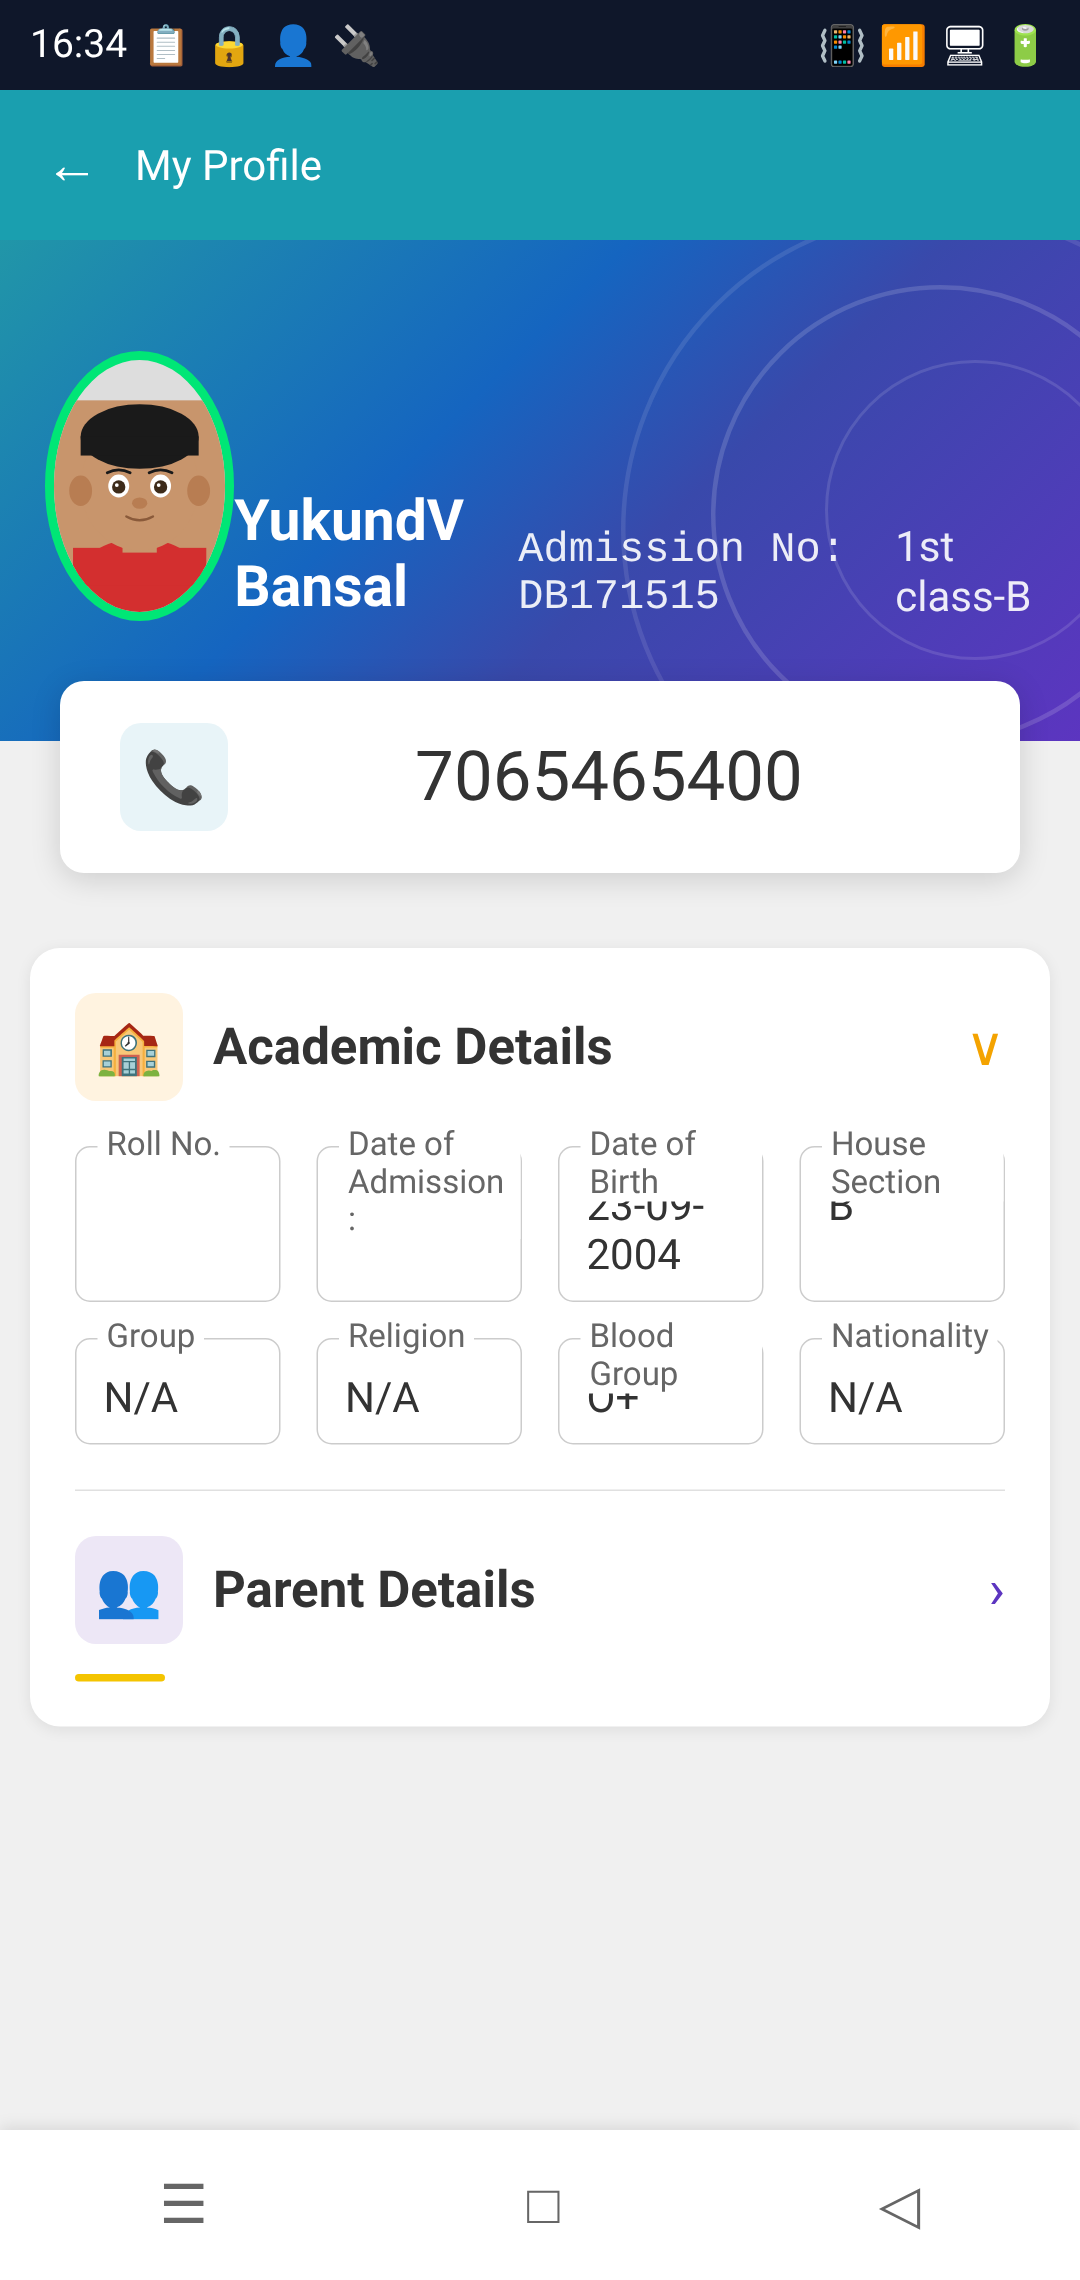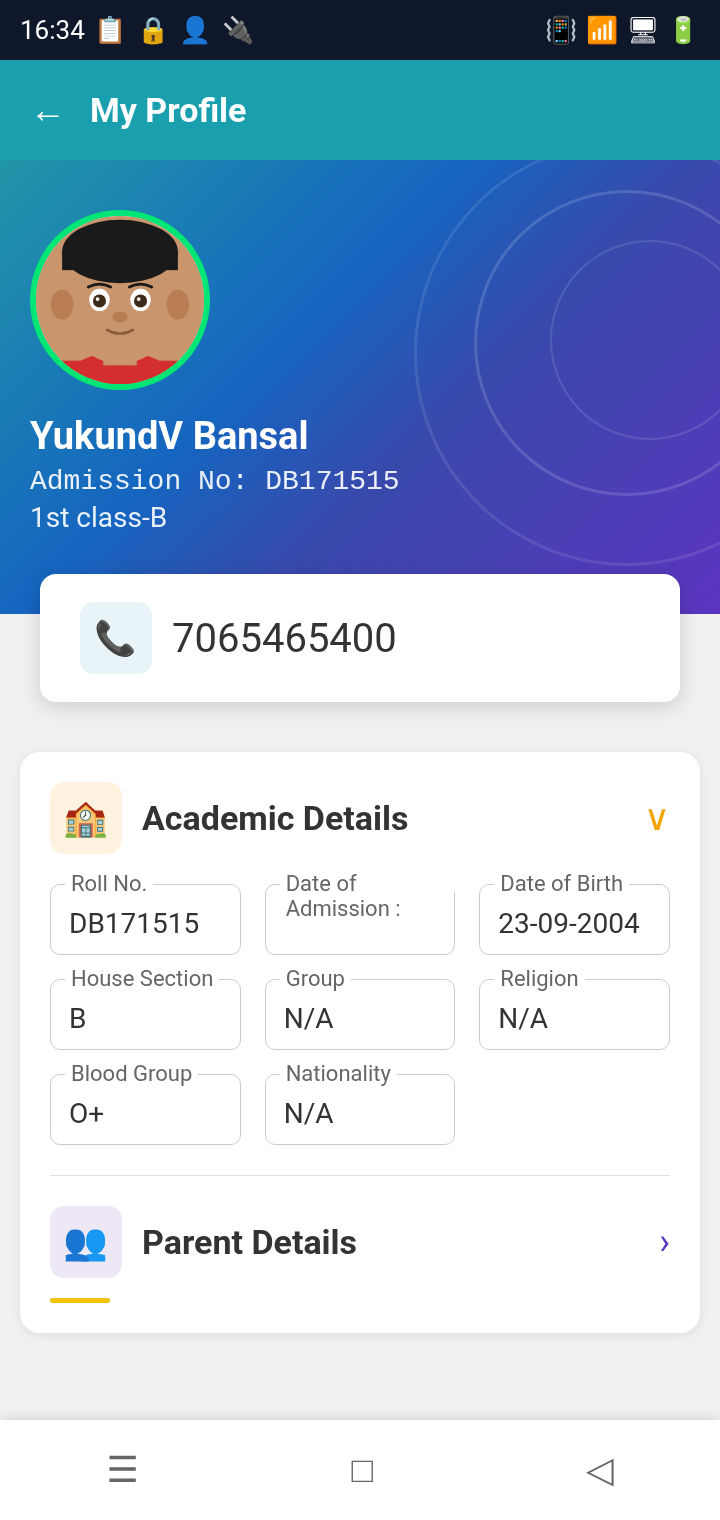--- a/index.html
+++ b/index.html
@@ -37,33 +37,33 @@
       gap: 24px;
       color: white;
     }
     .back-arrow {
       font-size: 36px;
       color: white;
       cursor: pointer;
       line-height: 1;
     }
     .top-bar-title {
-      font-size: 34px;
-      font-weight: 700;
+      font-size: 28px;
+      font-weight: 400;
       color: white;
       text-align: center;
     }
 
     
     .profile-header {
       background: linear-gradient(135deg, #2196a8 0%, #1565c0 40%, #3949ab 60%, #5c35c0 100%);
-      padding: 50px 30px 80px;
-      display: flex;
-      flex-direction: column;
-      align-items: flex-start;
+      padding: 74px 30px 80px;
+      display: flex;
+      flex-direction: row;
+      align-items: flex-end;
       position: relative;
       overflow: hidden;
     }
     .profile-header::before {
       content: '';
       position: absolute;
       right: -60px;
       top: 30px;
       width: 300px;
       height: 300px;
@@ -146,24 +146,25 @@
       background: #e8f4f8;
       border-radius: 14px;
       display: flex;
       align-items: center;
       justify-content: center;
       font-size: 34px;
       color: #2196a8;
       flex-shrink: 0;
     }
     .phone-number {
-      font-size: 40px;
+      font-size: 46px;
       color: #333;
       font-weight: 400;
       flex: 1;
+      text-align: center;
     }
 
     
     .main-content {
       background: #f0f0f0;
       padding: 30px 20px;
       margin-top: 20px;
     }
 
     
@@ -206,21 +207,21 @@
       color: #f4a300;
     }
     .section-chevron-right {
       font-size: 36px;
       color: #5c35c0;
     }
 
     
     .fields-grid {
       display: grid;
-      grid-template-columns: 1fr 1fr 1fr;
+      grid-template-columns: 1fr 1fr 1fr 1fr;
       gap: 24px;
     }
     .field-item {
       border: 1.5px solid #ccc;
       border-radius: 10px;
       padding: 10px 18px 14px;
       position: relative;
     }
     .field-label {
       position: absolute;
@@ -357,21 +358,20 @@
         <span>🏫</span>
       </div>
       <span class="section-title">Academic Details</span>
       <span class="section-chevron">∨</span>
     </div>
 
     <div class="fields-grid">
 
       <div class="field-item">
         <span class="field-label">Roll No.</span>
-        <div class="field-value">DB171515</div>
       </div>
 
       <div class="field-item">
         <span class="field-label">Date of Admission :</span>
       </div>
 
       <div class="field-item">
         <span class="field-label">Date of Birth</span>
         <div class="field-value">23-09-2004</div>
       </div>

